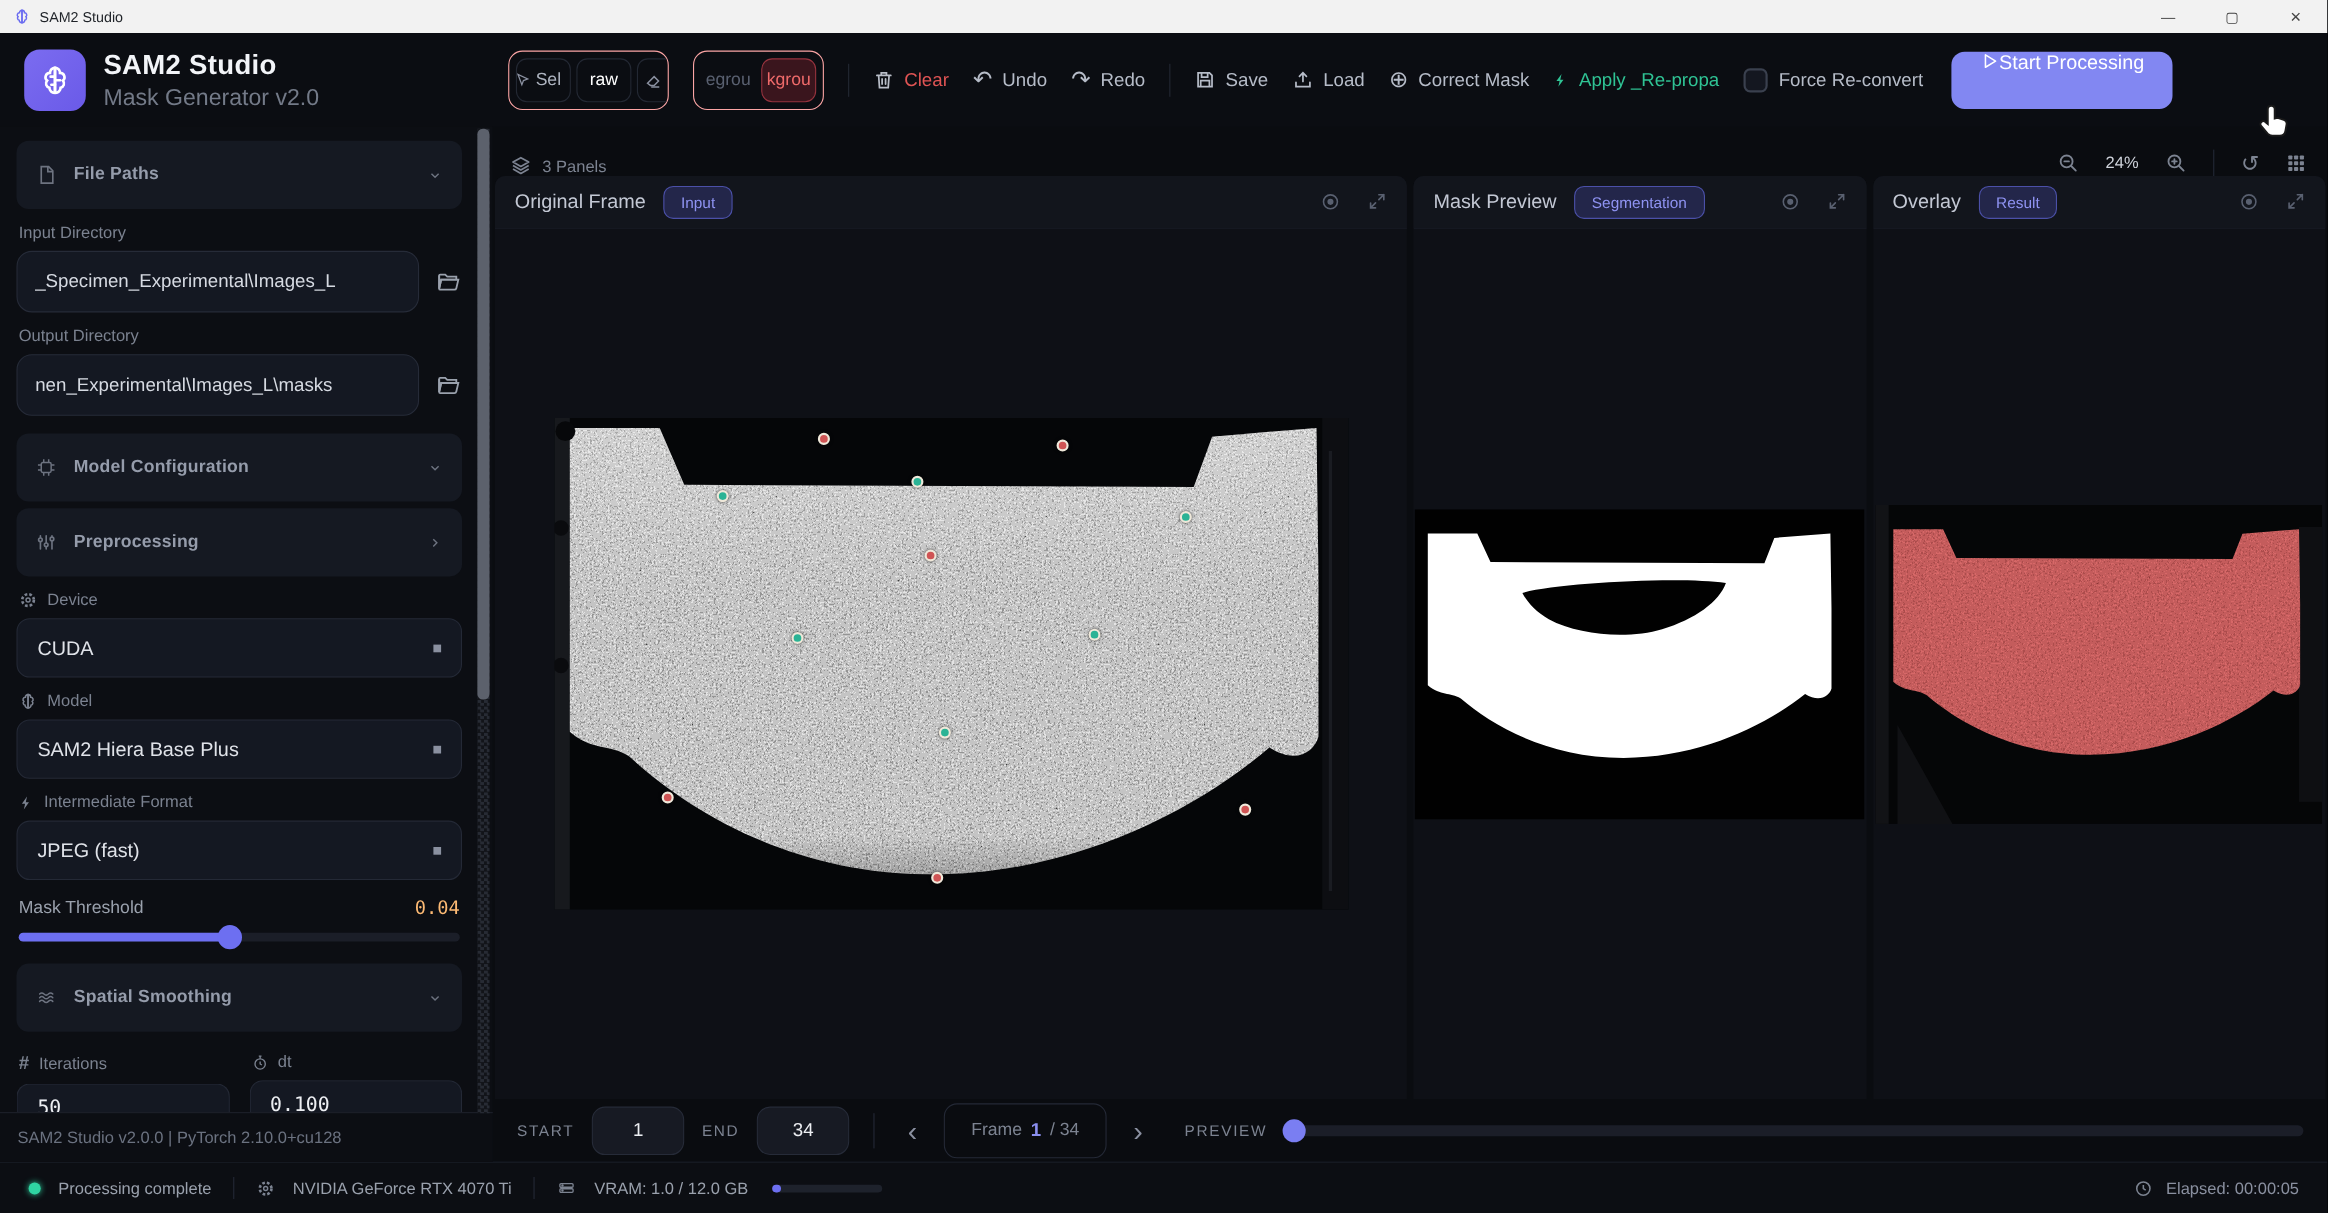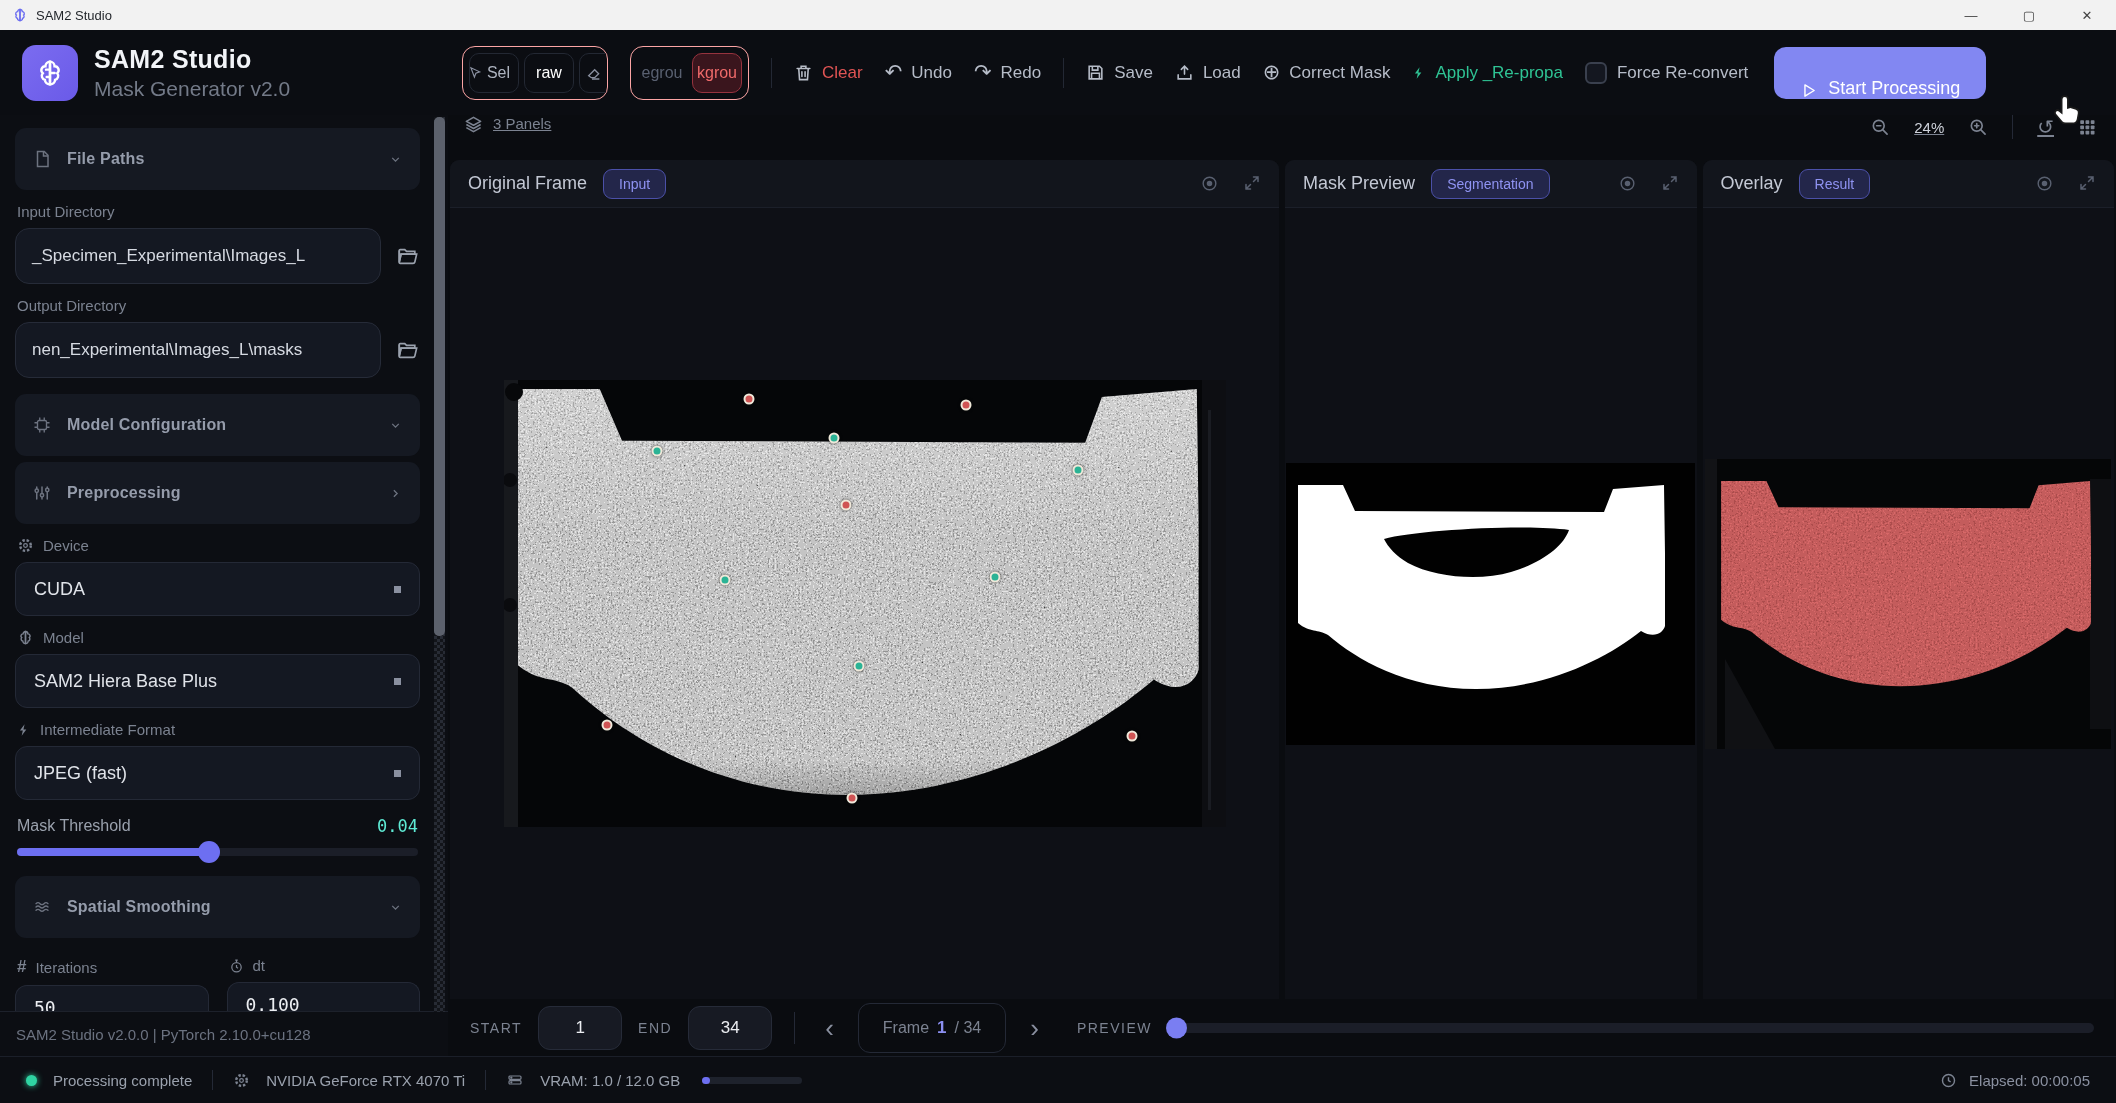--- a/index.html
+++ b/index.html
@@ -37,21 +37,21 @@
   .tbtn { display:flex; align-items:center; gap:9px; color:#b6bcc8; font-size:17px;
           background:none; border:none; white-space:nowrap; }
   .tbtn .u-ic { font-size:21px; line-height:1; }
   .tbtn.danger { color:#e05454; }
   .tbtn.teal { color:#2fc394; }
   .tdivider { width:1px; height:30px; background:#232834; flex:0 0 auto; }
   .checkbox { width:22px; height:22px; border-radius:6px; border:2px solid #3a404e; background:#141720; }
   .chk-row { display:flex; align-items:center; gap:10px; color:#b6bcc8; font-size:17px; white-space:nowrap; }
   .start-btn { margin-left:4px; margin-right:-16px; height:52px; padding:0 26px; border:none;
                border-radius:12px; background:#8287f2; color:#fff; font-size:18px;
-               display:flex; align-items:flex-end; gap:11px; white-space:nowrap; flex:0 0 auto; }
+               display:flex; align-items:flex-start; gap:0; white-space:nowrap; flex:0 0 auto; }
   .cursor-hand { position:absolute; left:2052px; top:64px; z-index:20; pointer-events:none; }
 
   
   .bodyrow { flex:1; display:flex; min-height:0; }
 
   
   .sidebar { width:448px; flex:0 0 auto; background:#0c0e13; position:relative;
              display:flex; flex-direction:column; }
   .side-scroll { flex:1; padding:13px 28px 0 15px; overflow:hidden; }
   .section-card { height:62px; background:#151922; border-radius:11px; display:flex; align-items:center;
@@ -64,39 +64,39 @@
   .text-input { flex:1; height:56px; background:#141822; border:1px solid #262b38; border-radius:14px;
                 color:#d6dae2; font-size:17px; display:flex; align-items:center; padding:0 16px;
                 white-space:nowrap; overflow:hidden; }
   .icon-btn { color:#9aa1ad; display:flex; background:none; border:none; }
   .select { height:54px; background:#141822; border:1px solid #242936; border-radius:12px;
             color:#e0e3e9; font-size:18px; display:flex; align-items:center; padding:0 18px;
             margin-bottom:4px; }
   .select .sq { margin-left:auto; width:7px; height:7px; background:#8a90a0; }
   .thr-row { display:flex; align-items:center; margin:16px 2px 12px; }
   .thr-row .t-label { font-size:16px; color:#9aa1ad; }
-  .thr-row .t-val { margin-left:auto; font-family:"DejaVu Sans Mono", monospace; font-size:17px; color:#5eead4; }
+  .thr-row .t-val { margin-left:auto; font-family:"DejaVu Sans Mono", monospace; font-size:17px; color:#fdba74; }
   .slider { position:relative; height:8px; border-radius:4px; background:#1b1e28; margin:10px 2px 20px; }
   .slider .fill { position:absolute; left:0; top:0; bottom:0; border-radius:4px; background:#6d6ff1; }
   .slider .thumb { position:absolute; right:-11px; top:50%; width:22px; height:22px; border-radius:50%;
                    background:#6d6ff1; transform:translateY(-50%); }
   .two-col { display:flex; gap:18px; }
   .two-col .col { flex:1; }
   .num-input { height:44px; background:#141822; border:1px solid #242936; border-radius:12px 12px 0 0;
                border-bottom:none; color:#eceef2; font-family:"DejaVu Sans Mono", monospace; font-size:18px;
                display:flex; align-items:center; padding:0 18px; }
   .side-footer { flex:0 0 45px; border-top:1px solid #1d212b; display:flex; align-items:center;
                  padding:0 16px; color:#6b7280; font-size:15px; background:#0c0e13; }
   .sbar { position:absolute; right:3px; top:2px; width:11px; height:895px;
           background:repeating-conic-gradient(#272b34 0% 25%, #121419 0% 50%) 0 0/6px 6px; }
   .sbar .thumb { position:absolute; top:0; left:0; width:11px; height:58%; background:#5c616c; border-radius:5px; }
 
   
   .main { flex:1; display:flex; flex-direction:column; min-width:0; background:#0a0c10; }
-  .panels-bar { height:45px; display:flex; align-items:flex-start; padding:0 20px 0 16px; color:#7c8391;text-decoration:underline; }
+  .panels-bar { height:45px; display:flex; align-items:flex-end; padding:0 20px 0 16px; color:#7c8391; }
   .panels-bar .pb-label { font-size:15px; margin-left:10px; }
   .pb-right { margin-left:auto; display:flex; align-items:center; gap:24px; }
   .pb-right .zoom-pct { font-size:15px; color:#cfd3db; }
   .pb-right .u-ic { font-size:20px; color:#7c8391; }
   .panels { flex:1; display:flex; gap:6px; padding:0 2px; min-height:0; }
   .panel { background:#0e1016; border-radius:9px 9px 0 0; display:flex; flex-direction:column; min-width:0; }
   .panel.p1 { flex:2.015; }
   .panel.p2, .panel.p3 { flex:1; }
   .panel-header { height:48px; background:#12151c; border-bottom:1px solid #1b1f29; border-radius:9px 9px 0 0;
                   display:flex; align-items:center; padding:0 18px; gap:16px; }

